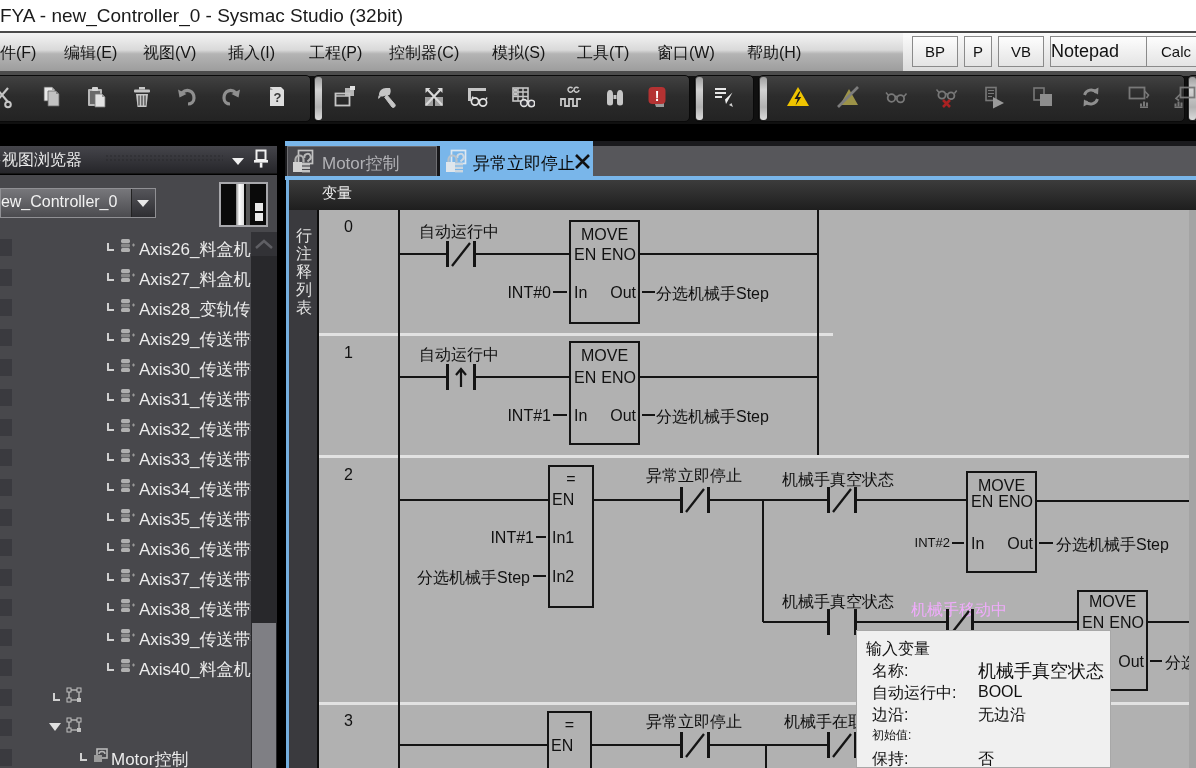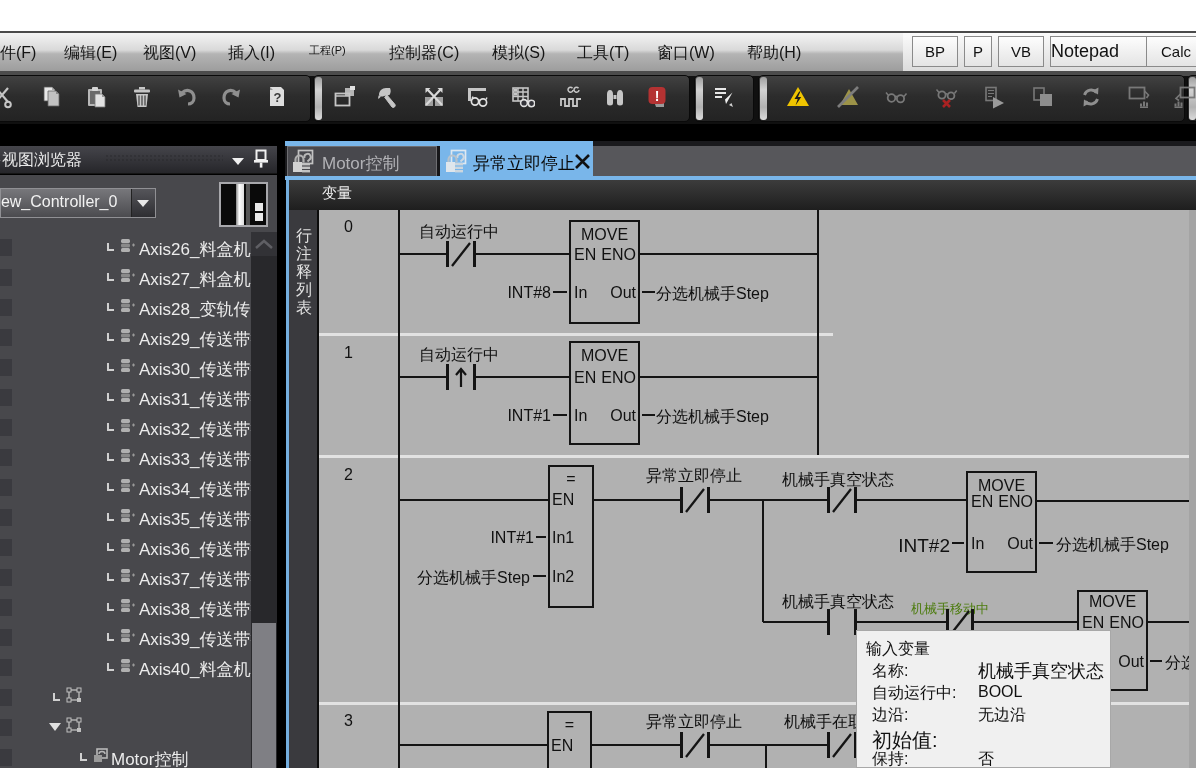--- a/index.html
+++ b/index.html
@@ -3,20 +3,21 @@
 <style>
 *{margin:0;padding:0;box-sizing:border-box}
 html,body{width:1196px;height:768px;overflow:hidden;background:#000;font-family:"Liberation Sans",sans-serif}
 #app{position:relative;width:1196px;height:768px;background:#000}
 .a{position:absolute}
 </style></head>
 <body>
 <div id="app">
 
 <div class="a" style="left:0;top:0;width:1196px;height:31px;background:#fff"></div>
+<div class="a" style="left:0;top:5px;font-size:19px;color:#1a1a1a;white-space:nowrap">FYA - new_Controller_0 - Sysmac Studio (32bit)</div>
 <div class="a" style="left:0;top:31px;width:1196px;height:2px;background:#4a4a4a"></div>
 
 <div class="a" style="left:0;top:33px;width:1196px;height:38px;background:linear-gradient(#f4f4f4,#d9d9d9 45%,#b4b4b4 55%,#9d9d9d)"></div>
 
 <div class="a" style="left:903px;top:33px;width:293px;height:38px;background:linear-gradient(#fbfbfb,#dcdcdc)"></div>
 
 <div class="a" style="left:0;top:71px;width:1196px;height:53px;background:#101010"></div>
 <svg class="a" style="left:-7px;top:85px;z-index:3" width="24" height="24" viewBox="0 0 24 24">
       <path d="M3 3 L15 17 M15 3 L3 17" stroke="#c6c6c6" stroke-width="2.2"></path>
       <circle cx="3" cy="19.5" r="2.8" fill="none" stroke="#c6c6c6" stroke-width="2"></circle>
@@ -388,21 +389,21 @@
     <div class="a" style="left:473px;top:241px;width:3px;height:26px;background:#141414"></div>
     <svg class="a" style="left:450px;top:240px" width="22" height="28">
       <path d="M2 26 L20 3" stroke="#141414" stroke-width="2.3"></path>
     </svg>
     <div class="a" style="left:569px;top:220px;width:71px;height:104px;border:2px solid #141414"></div>
     <div class="a" style="left:569px;top:226px;width:71px;text-align:center;font-size:16px;color:#111">MOVE</div>
     <div class="a" style="left:574px;top:246px;font-size:16px;color:#111;white-space:nowrap">EN</div>
     <div class="a" style="right:560px;top:246px;font-size:16px;color:#111;white-space:nowrap">ENO</div>
     <div class="a" style="left:574px;top:284px;font-size:16px;color:#111;white-space:nowrap">In</div>
     <div class="a" style="right:560px;top:284px;font-size:16px;color:#111;white-space:nowrap">Out</div>
-    <div class="a" style="right:645px;top:284px;font-size:16px;color:#111;white-space:nowrap">INT#8</div>
+    <div class="a" style="right:645px;top:284px;font-size:16px;color:#111;white-space:nowrap">INT#0</div>
     <div class="a" style="left:553px;top:291px;width:14px;height:2px;background:#141414"></div>
     <div class="a" style="left:642px;top:291px;width:13px;height:2px;background:#141414"></div>
     <div class="a" style="left:656px;top:284px;font-size:16px;color:#111;white-space:nowrap">分选机械手Step</div>
     <div class="a" style="left:640px;top:253px;width:178px;height:2px;background:#141414"></div>
     <div class="a" style="left:344px;top:344px;font-size:16px;color:#111;white-space:nowrap">1</div>
     <div class="a" style="left:419px;top:345px;font-size:16px;color:#111;white-space:nowrap">自动运行中</div>
     <div class="a" style="left:399px;top:376px;width:47px;height:2px;background:#141414"></div>
     <div class="a" style="left:476px;top:376px;width:93px;height:2px;background:#141414"></div>
     <div class="a" style="left:446px;top:364px;width:3px;height:26px;background:#141414"></div>
     <div class="a" style="left:473px;top:364px;width:3px;height:26px;background:#141414"></div>
@@ -446,28 +447,28 @@
     <svg class="a" style="left:831px;top:486px" width="22" height="28">
       <path d="M2 26 L20 3" stroke="#141414" stroke-width="2.3"></path>
     </svg>
     <div class="a" style="left:857px;top:499px;width:109px;height:2px;background:#141414"></div>
     <div class="a" style="left:966px;top:471px;width:71px;height:102px;border:2px solid #141414"></div>
     <div class="a" style="left:966px;top:477px;width:71px;text-align:center;font-size:16px;color:#111">MOVE</div>
     <div class="a" style="left:971px;top:493px;font-size:16px;color:#111;white-space:nowrap">EN</div>
     <div class="a" style="right:163px;top:493px;font-size:16px;color:#111;white-space:nowrap">ENO</div>
     <div class="a" style="left:971px;top:535px;font-size:16px;color:#111;white-space:nowrap">In</div>
     <div class="a" style="right:163px;top:535px;font-size:16px;color:#111;white-space:nowrap">Out</div>
-    <div class="a" style="right:246px;top:535px;font-size:19px;color:#111;white-space:nowrap">INT#2</div>
+    <div class="a" style="right:246px;top:535px;font-size:13px;color:#111;white-space:nowrap">INT#2</div>
     <div class="a" style="left:952px;top:542px;width:12px;height:2px;background:#141414"></div>
     <div class="a" style="left:1039px;top:542px;width:14px;height:2px;background:#141414"></div>
     <div class="a" style="left:1056px;top:535px;font-size:16px;color:#111;white-space:nowrap">分选机械手Step</div>
     <div class="a" style="left:1037px;top:500px;width:159px;height:2px;background:#141414"></div>
     <div class="a" style="left:763px;top:621px;width:64px;height:2px;background:#141414"></div>
     <div class="a" style="left:782px;top:592px;font-size:16px;color:#111;white-space:nowrap">机械手真空状态</div>
-    <div class="a" style="left:911px;top:600px;font-size:13px;color:#4d7c0f;white-space:nowrap">机械手移动中</div>
+    <div class="a" style="left:911px;top:600px;font-size:16px;color:#f0abfc;white-space:nowrap">机械手移动中</div>
     <div class="a" style="left:827px;top:609px;width:3px;height:26px;background:#141414"></div>
     <div class="a" style="left:854px;top:609px;width:3px;height:26px;background:#141414"></div>
     <div class="a" style="left:857px;top:621px;width:89px;height:2px;background:#141414"></div>
     <div class="a" style="left:946px;top:609px;width:3px;height:26px;background:#141414"></div>
     <div class="a" style="left:971px;top:609px;width:3px;height:26px;background:#141414"></div>
     <svg class="a" style="left:949px;top:608px" width="22" height="28">
       <path d="M2 26 L20 3" stroke="#141414" stroke-width="2.3"></path>
     </svg>
     <div class="a" style="left:974px;top:621px;width:103px;height:2px;background:#141414"></div>
     <div class="a" style="left:1077px;top:590px;width:71px;height:101px;border:2px solid #141414"></div>
@@ -501,21 +502,21 @@
     <div class="a" style="left:1189px;top:210px;width:7px;height:558px;background:#a4a4a4"></div>
 
 <div class="a" style="left:856px;top:630px;width:255px;height:138px;background:#f0f0f0;border:1px solid #a8a8a8"></div>
     <div class="a" style="left:866px;top:639px;font-size:16px;color:#111">输入变量</div>
     <div class="a" style="left:872px;top:661px;font-size:16px;color:#111">名称:</div>
     <div class="a" style="left:978px;top:659px;font-size:18px;color:#111">机械手真空状态</div>
     <div class="a" style="left:872px;top:683px;font-size:16px;color:#111">自动运行中:</div>
     <div class="a" style="left:978px;top:683px;font-size:16px;color:#111">BOOL</div>
     <div class="a" style="left:872px;top:705px;font-size:16px;color:#111">边沿:</div>
     <div class="a" style="left:978px;top:705px;font-size:16px;color:#111">无边沿</div>
-    <div class="a" style="left:872px;top:727px;font-size:20px;color:#111">初始值:</div>
+    <div class="a" style="left:872px;top:727px;font-size:12px;color:#111">初始值:</div>
     <div class="a" style="left:872px;top:749px;font-size:16px;color:#111">保持:</div>
     <div class="a" style="left:978px;top:749px;font-size:16px;color:#111">否</div>
 
 <div class="a" style="left:0;top:239px;width:12px;height:17px;background:#3a3a3f"></div>
     <div class="a" style="left:0;top:269px;width:12px;height:17px;background:#3a3a3f"></div>
     <div class="a" style="left:0;top:299px;width:12px;height:17px;background:#3a3a3f"></div>
     <div class="a" style="left:0;top:329px;width:12px;height:17px;background:#3a3a3f"></div>
     <div class="a" style="left:0;top:359px;width:12px;height:17px;background:#3a3a3f"></div>
     <div class="a" style="left:0;top:389px;width:12px;height:17px;background:#3a3a3f"></div>
     <div class="a" style="left:0;top:419px;width:12px;height:17px;background:#3a3a3f"></div>
@@ -527,21 +528,21 @@
     <div class="a" style="left:0;top:599px;width:12px;height:17px;background:#3a3a3f"></div>
     <div class="a" style="left:0;top:629px;width:12px;height:17px;background:#3a3a3f"></div>
     <div class="a" style="left:0;top:659px;width:12px;height:17px;background:#3a3a3f"></div>
     <div class="a" style="left:0;top:689px;width:12px;height:17px;background:#3a3a3f"></div>
     <div class="a" style="left:0;top:719px;width:12px;height:17px;background:#3a3a3f"></div>
     <div class="a" style="left:0;top:749px;width:12px;height:17px;background:#3a3a3f"></div>
 <div class="a" style="left:-16px;top:43px;font-size:16px;color:#151515;white-space:nowrap">文件(F)</div>
     <div class="a" style="left:64px;top:43px;font-size:16px;color:#151515;white-space:nowrap">编辑(E)</div>
     <div class="a" style="left:143px;top:43px;font-size:16px;color:#151515;white-space:nowrap">视图(V)</div>
     <div class="a" style="left:228px;top:43px;font-size:16px;color:#151515;white-space:nowrap">插入(I)</div>
-    <div class="a" style="left:309px;top:43px;font-size:11px;color:#151515;white-space:nowrap">工程(P)</div>
+    <div class="a" style="left:309px;top:43px;font-size:16px;color:#151515;white-space:nowrap">工程(P)</div>
     <div class="a" style="left:389px;top:43px;font-size:16px;color:#151515;white-space:nowrap">控制器(C)</div>
     <div class="a" style="left:492px;top:43px;font-size:16px;color:#151515;white-space:nowrap">模拟(S)</div>
     <div class="a" style="left:577px;top:43px;font-size:16px;color:#151515;white-space:nowrap">工具(T)</div>
     <div class="a" style="left:657px;top:43px;font-size:16px;color:#151515;white-space:nowrap">窗口(W)</div>
     <div class="a" style="left:747px;top:43px;font-size:16px;color:#151515;white-space:nowrap">帮助(H)</div>
     <div class="a" style="left:912px;top:36px;width:46px;height:31px;background:linear-gradient(#fdfdfd,#e4e4e4);border:1px solid #8a8a8a;font-size:15px;color:#111;text-align:center;line-height:29px">BP</div>
     <div class="a" style="left:964px;top:36px;width:28px;height:31px;background:linear-gradient(#fdfdfd,#e4e4e4);border:1px solid #8a8a8a;font-size:15px;color:#111;text-align:center;line-height:29px">P</div>
     <div class="a" style="left:998px;top:36px;width:46px;height:31px;background:linear-gradient(#fdfdfd,#e4e4e4);border:1px solid #8a8a8a;font-size:15px;color:#111;text-align:center;line-height:29px">VB</div>
     <div class="a" style="left:1050px;top:36px;width:102px;height:31px;background:linear-gradient(#fdfdfd,#e4e4e4);border:1px solid #8a8a8a;font-size:18px;color:#111;text-align:left;line-height:29px">Notepad</div>
     <div class="a" style="left:1146px;top:36px;width:60px;height:31px;background:linear-gradient(#fdfdfd,#e4e4e4);border:1px solid #8a8a8a;font-size:15px;color:#111;text-align:center;line-height:29px">Calc</div>

